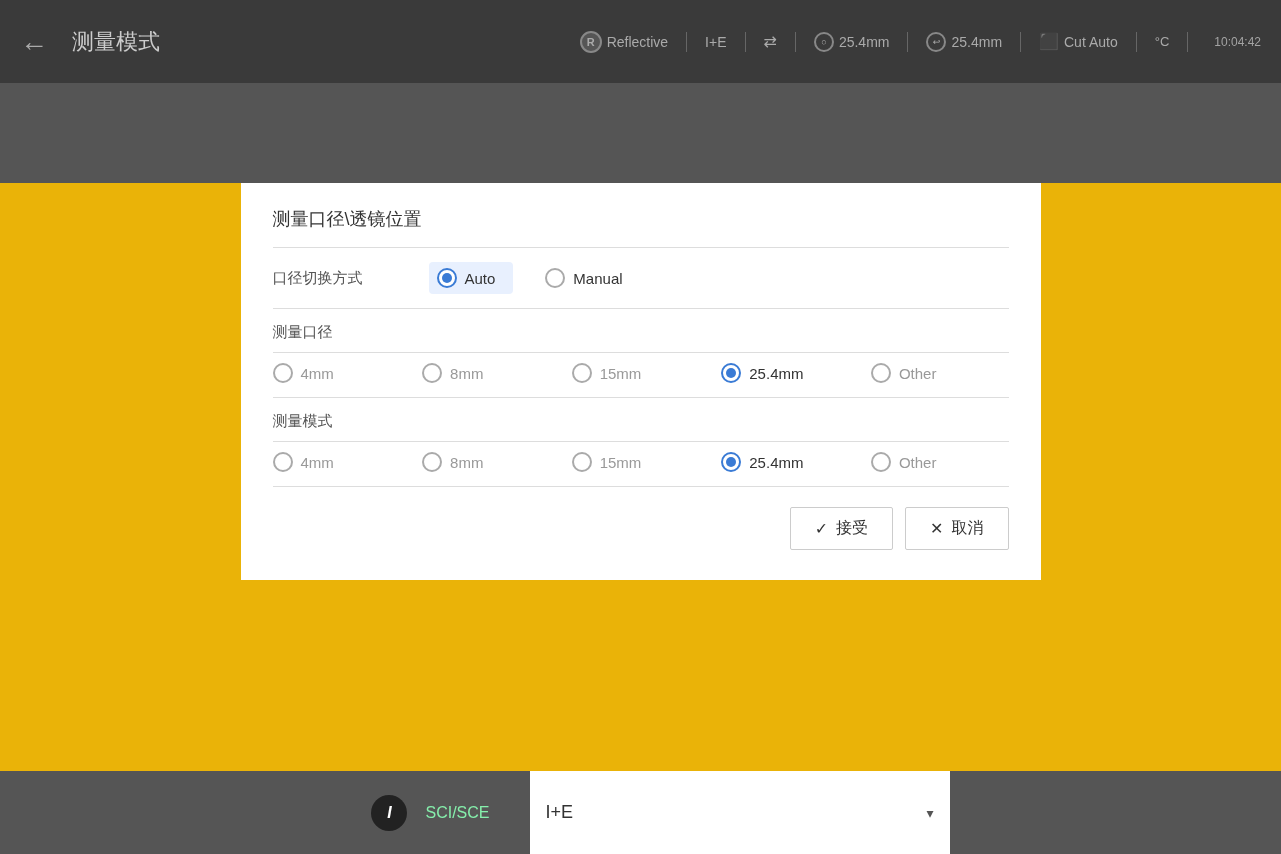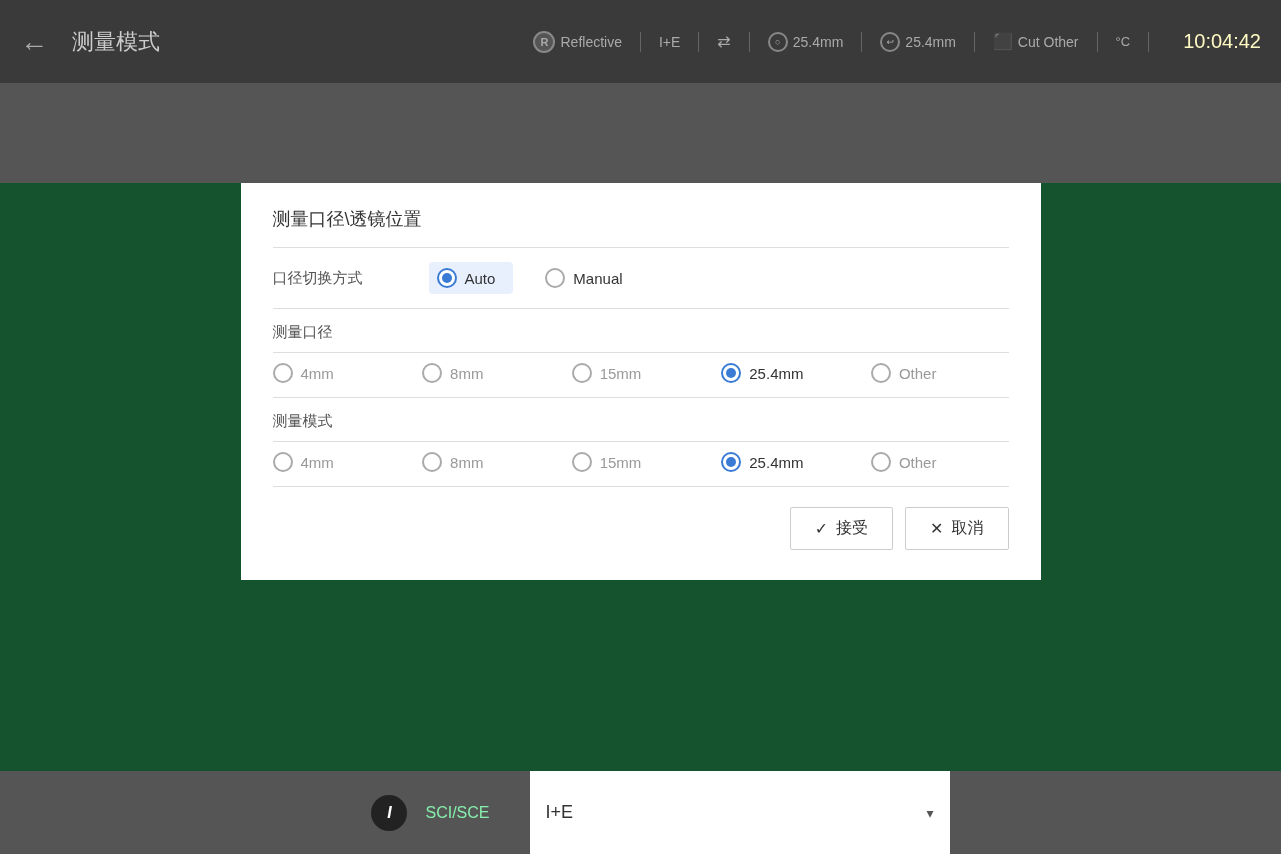--- a/index.html
+++ b/index.html
@@ -72,24 +72,24 @@
       align-items: center;
       justify-content: center;
       font-size: 9px;
       color: #aaa;
     }
     .status-cut-icon {
       font-size: 16px;
       color: #aaa;
     }
     .header-time {
-      color: #fef9c3;
-      font-size: 20px;
+      color: #a3a3a3;
+      font-size: 12px;
       font-weight: 500;
-      margin-left: 16px;
+      margin-left: 8px;
     }
     .celsius {
       font-size: 13px;
       color: #aaa;
     }
     .divider-v {
       width: 1px;
       height: 20px;
       background: #666;
     }
@@ -307,21 +307,21 @@
       font-size: 14px;
       color: #555;
     }
 
     .layout-wrapper {
       display: flex;
       flex-direction: column;
       height: 854px;
     }
     .middle-section {
-      background: #14532d;
+      background: #eab308;
       display: flex;
       flex-direction: column;
       flex: 1;
     }
     .main-panel-wrapper {
       background: #fff;
       width: 800px;
       margin: 0 auto;
     }
   </style>
@@ -353,21 +353,21 @@
         <span>25.4mm</span>
       </div>
       <div class="divider-v"></div>
       <div class="status-item">
         <div class="status-circle-icon">↩</div>
         <span>25.4mm</span>
       </div>
       <div class="divider-v"></div>
       <div class="status-item">
         <span class="status-cut-icon">⬛</span>
-        <span>Cut Other</span>
+        <span>Cut Auto</span>
       </div>
       <div class="divider-v"></div>
       <span class="celsius">°C</span>
       <div class="divider-v"></div>
       <span class="header-time">10:04:42</span>
     </div>
   </div>
 
   <div class="top-gray"></div>
 

